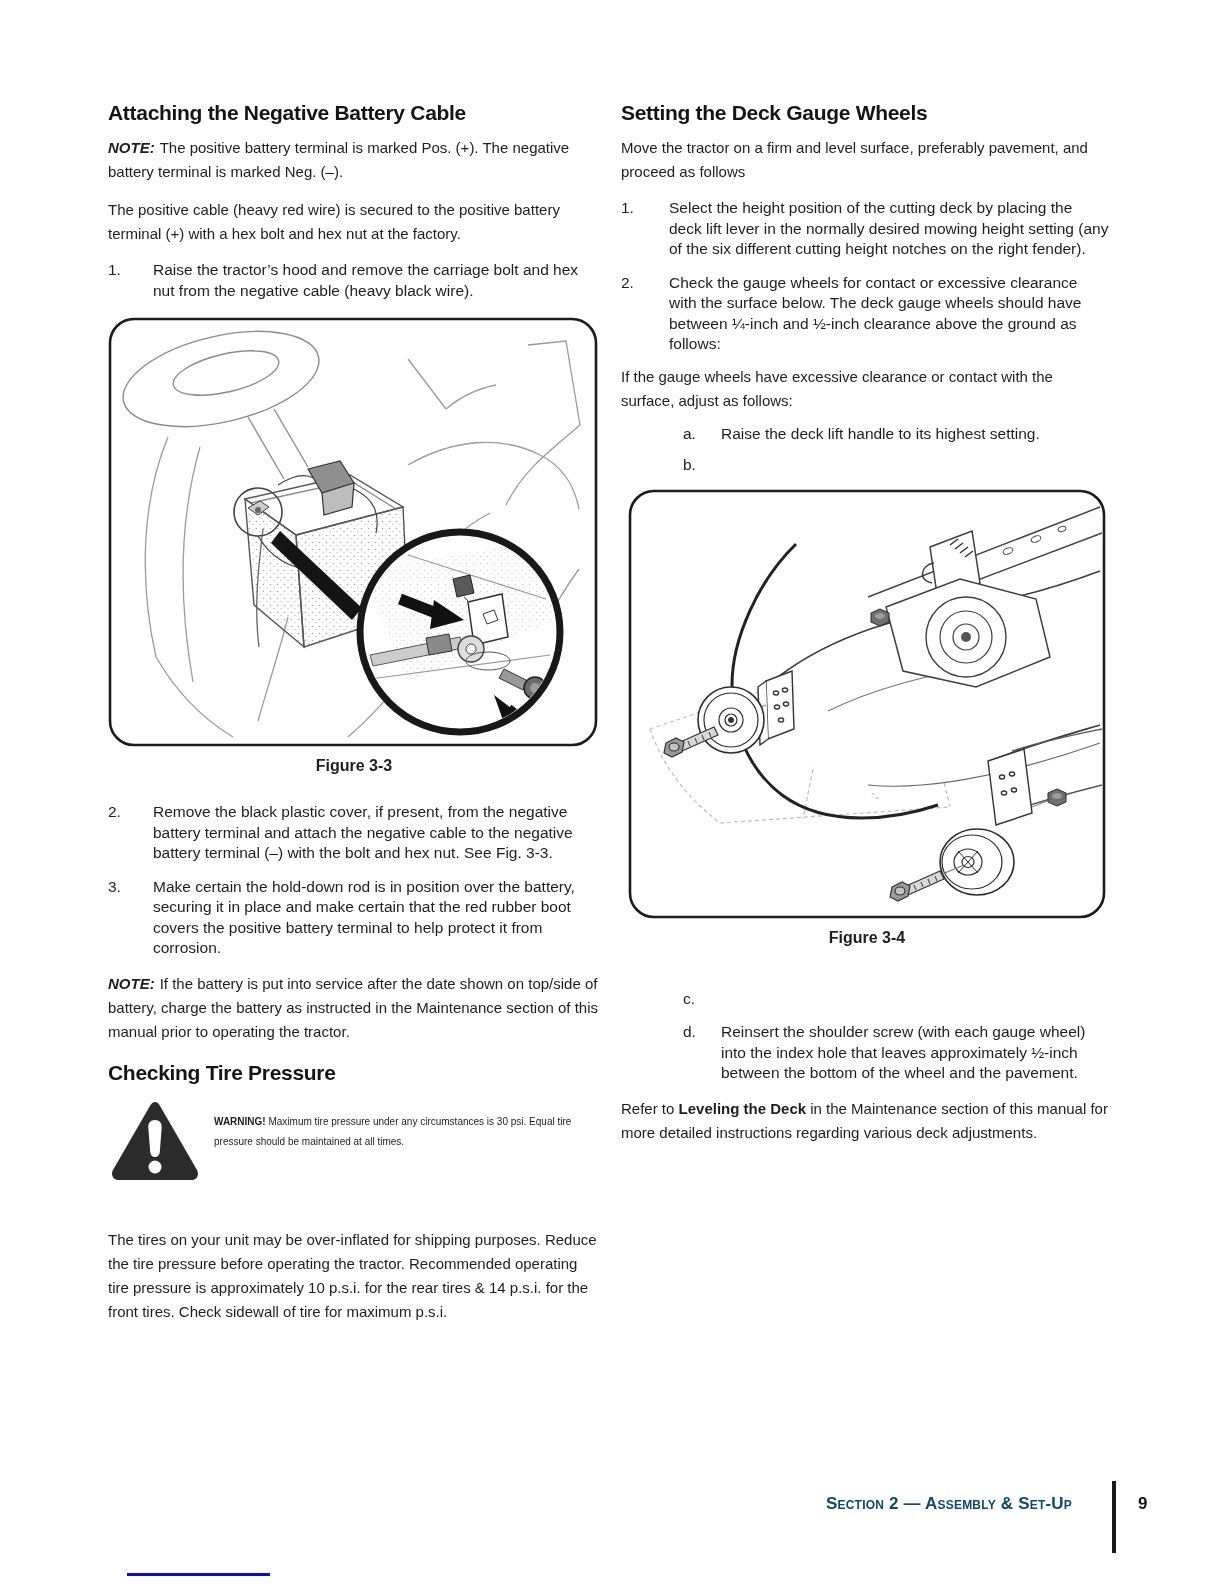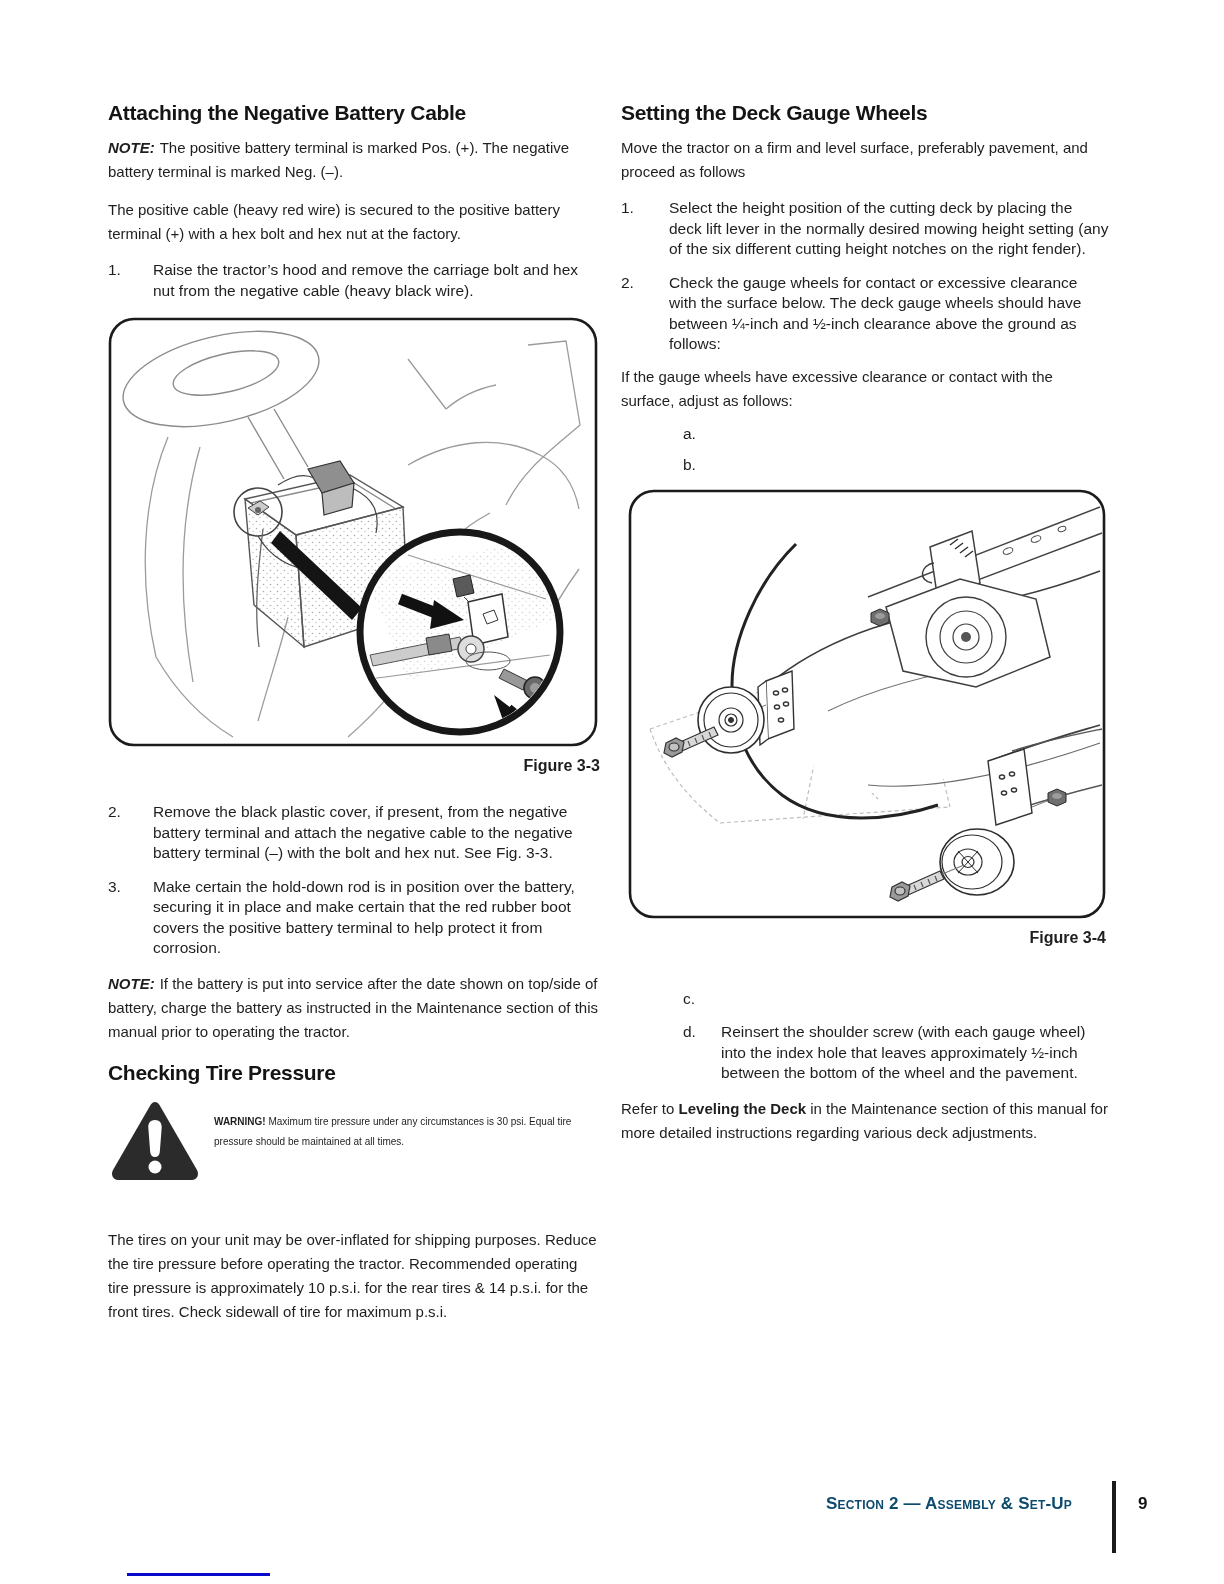--- a/index.html
+++ b/index.html
@@ -22,21 +22,21 @@
   .list-item { display:flex; font-size:15.5px; line-height:20.5px; margin:0 0 13px 0; }
   .list-item .num { flex:none; width:45px; }
   .list-item .txt { flex:1; }
 
   .sub-item { display:flex; font-size:15.5px; line-height:20.5px; margin:0 0 11px 0; padding-left:62px; }
   .sub-item .num { flex:none; width:38px; }
   .sub-item .txt { flex:1; }
 
   .fig { margin:16px 0 0 0; }
   .fig svg { display:block; }
-  .figcaption { text-align:right; font-weight:700; font-size:16px; margin:10px 0 27px 0; }
+  .figcaption { text-align:center; font-weight:700; font-size:16px; margin:10px 0 27px 0; }
   .fig34-wrap { margin-left:7px; width:478px; }
   .figcaption-right { width:478px; margin-left:7px; }
 
   .warn-row { display:flex; margin:4px 0 46px 0; }
   .warn-icon-box { flex:none; width:90px; height:82px; margin:4px 14px 0 2px; }
   .warn-text { flex:1; font-size:10px; line-height:20.5px; padding-top:6px; }
 
   .footer-label {
     position:absolute; top:1494px; right:152px;
     font-variant:small-caps; font-weight:700; font-size:17px; letter-spacing:0.2px; color:#0c4a6e;
@@ -186,20 +186,21 @@
     </div>
     <div class="list-item" style="margin-bottom:10px;">
       <span class="num" style="width:48px;">2.</span>
       <span class="txt">Check the gauge wheels for contact or excessive clearance with the surface below. The deck gauge wheels should have between ¼-inch and ½-inch clearance above the ground as follows:</span>
     </div>
 
     <p class="para" style="margin-bottom:11px;">If the gauge wheels have excessive clearance or contact with the surface, adjust as follows:</p>
 
     <div class="sub-item">
       <span class="num">a.</span>
+      <span class="txt">Raise the deck lift handle to its highest setting.</span>
     </div>
     <div class="sub-item" style="margin-bottom:0;">
       <span class="num">b.</span>
     </div>
 
     <div class="fig fig34-wrap" style="margin-top:13px;">
       <svg width="478" height="430" viewBox="0 0 478 430">
         <rect x="2" y="2" width="474" height="426" rx="24" fill="#ffffff" stroke="#1b1b1b" stroke-width="2.6"></rect>
 
         <g stroke="#bdbdbd" stroke-width="1.2" fill="none" stroke-dasharray="4 3">

